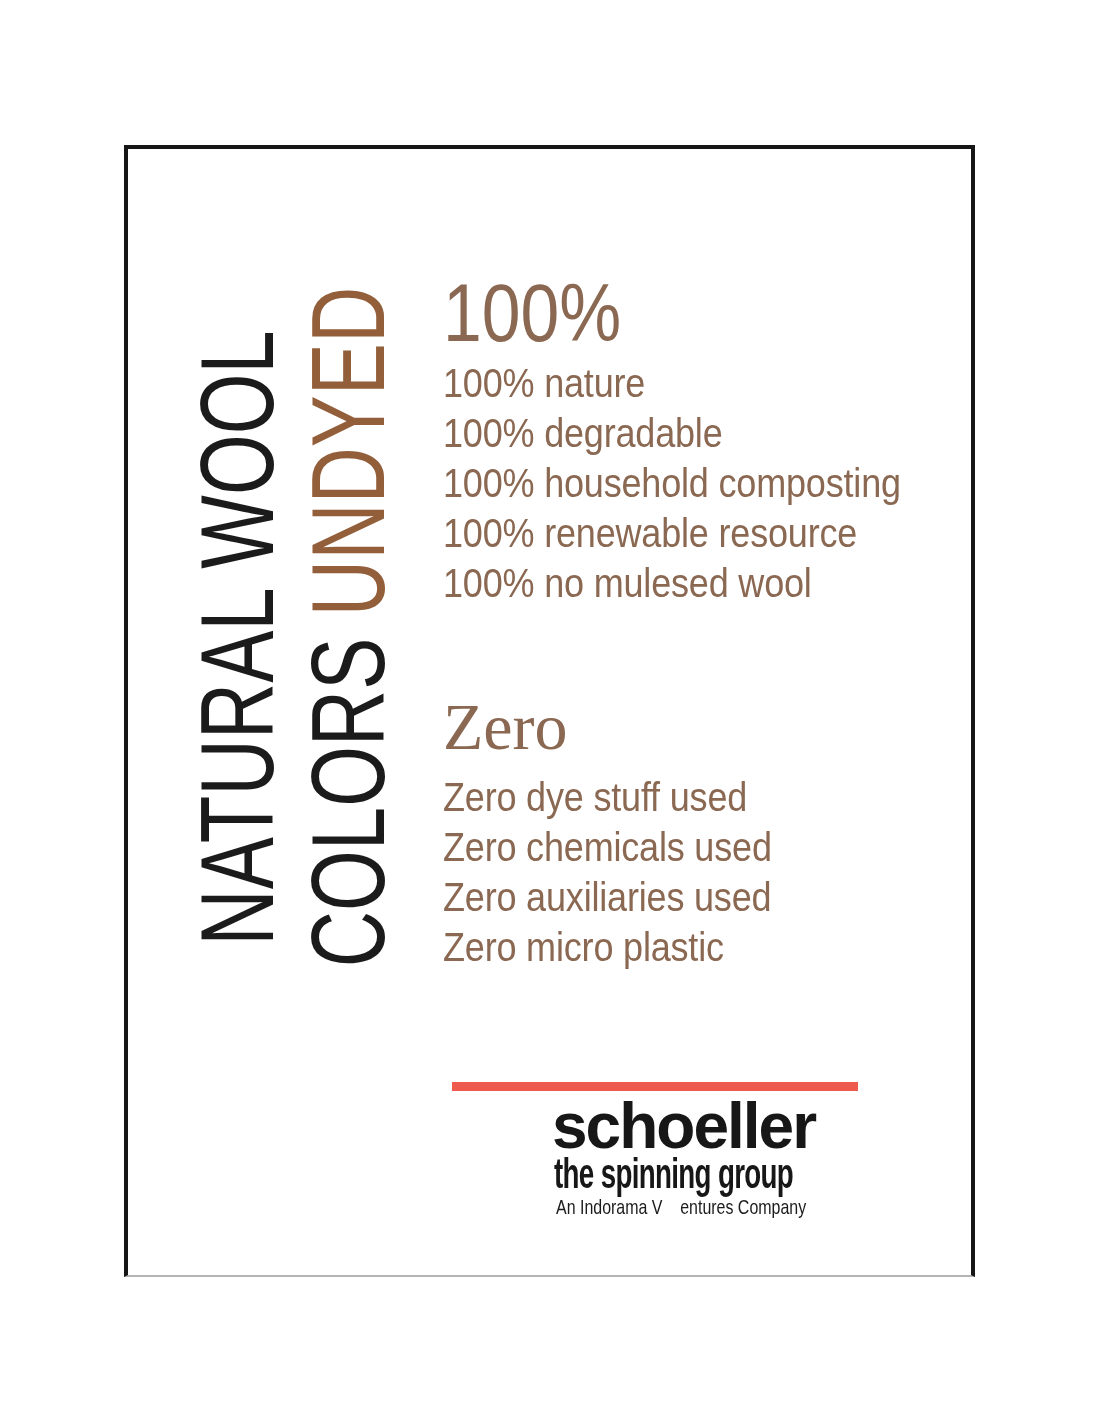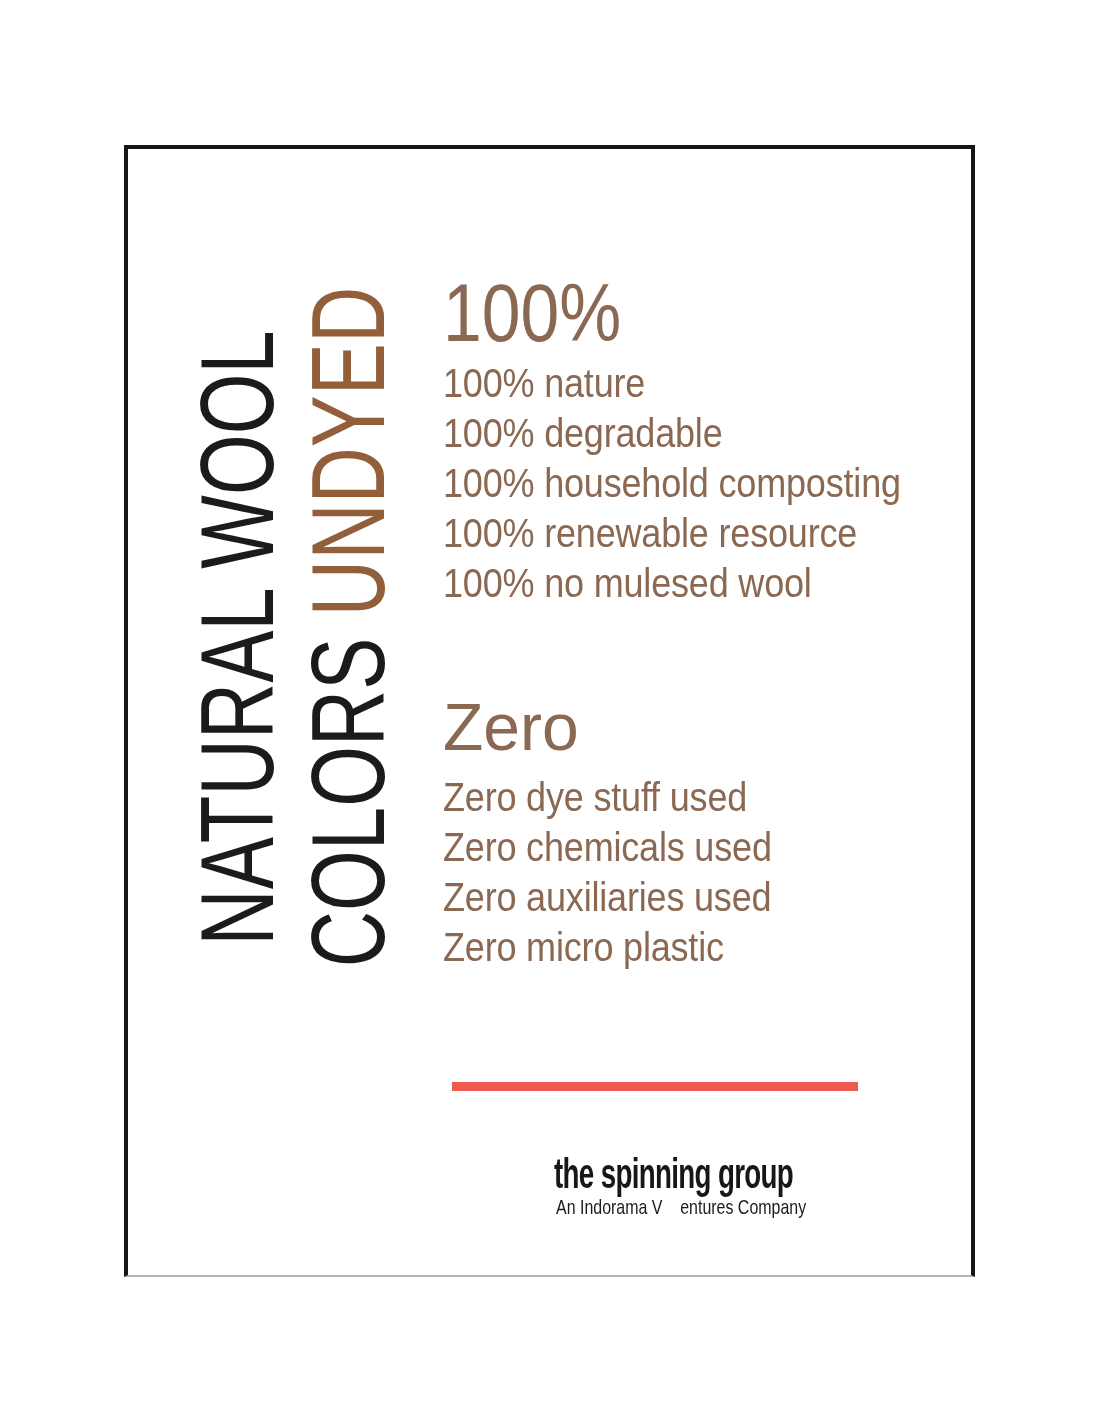--- a/index.html
+++ b/index.html
@@ -67,20 +67,21 @@
     white-space: nowrap;
   }
   .hzero {
     position: absolute;
     left: 443px;
     top: 694px;
     font-size: 66px;
     line-height: 1;
     color: #8a6852;
     white-space: nowrap;
+    font-family: Liberation Serif, serif;
   }
   .list {
     position: absolute;
     left: 443px;
     color: #8a6852;
     font-size: 40px;
     line-height: 50px;
     letter-spacing: -0.2px;
     transform: scaleX(0.9);
     transform-origin: left top;
@@ -160,18 +161,19 @@
 
   <div class="list list2">
     <div class="li">Zero dye stuff used</div>
     <div class="li">Zero chemicals used</div>
     <div class="li">Zero auxiliaries used</div>
     <div class="li">Zero micro plastic</div>
   </div>
 
   <div class="redline"></div>
 
+  <div class="brand">schoeller</div>
 
   <div class="tagline">the spinning group</div>
 
   <div class="company">An Indorama V    entures Company</div>
 
 </div>
 
 </body></html>

